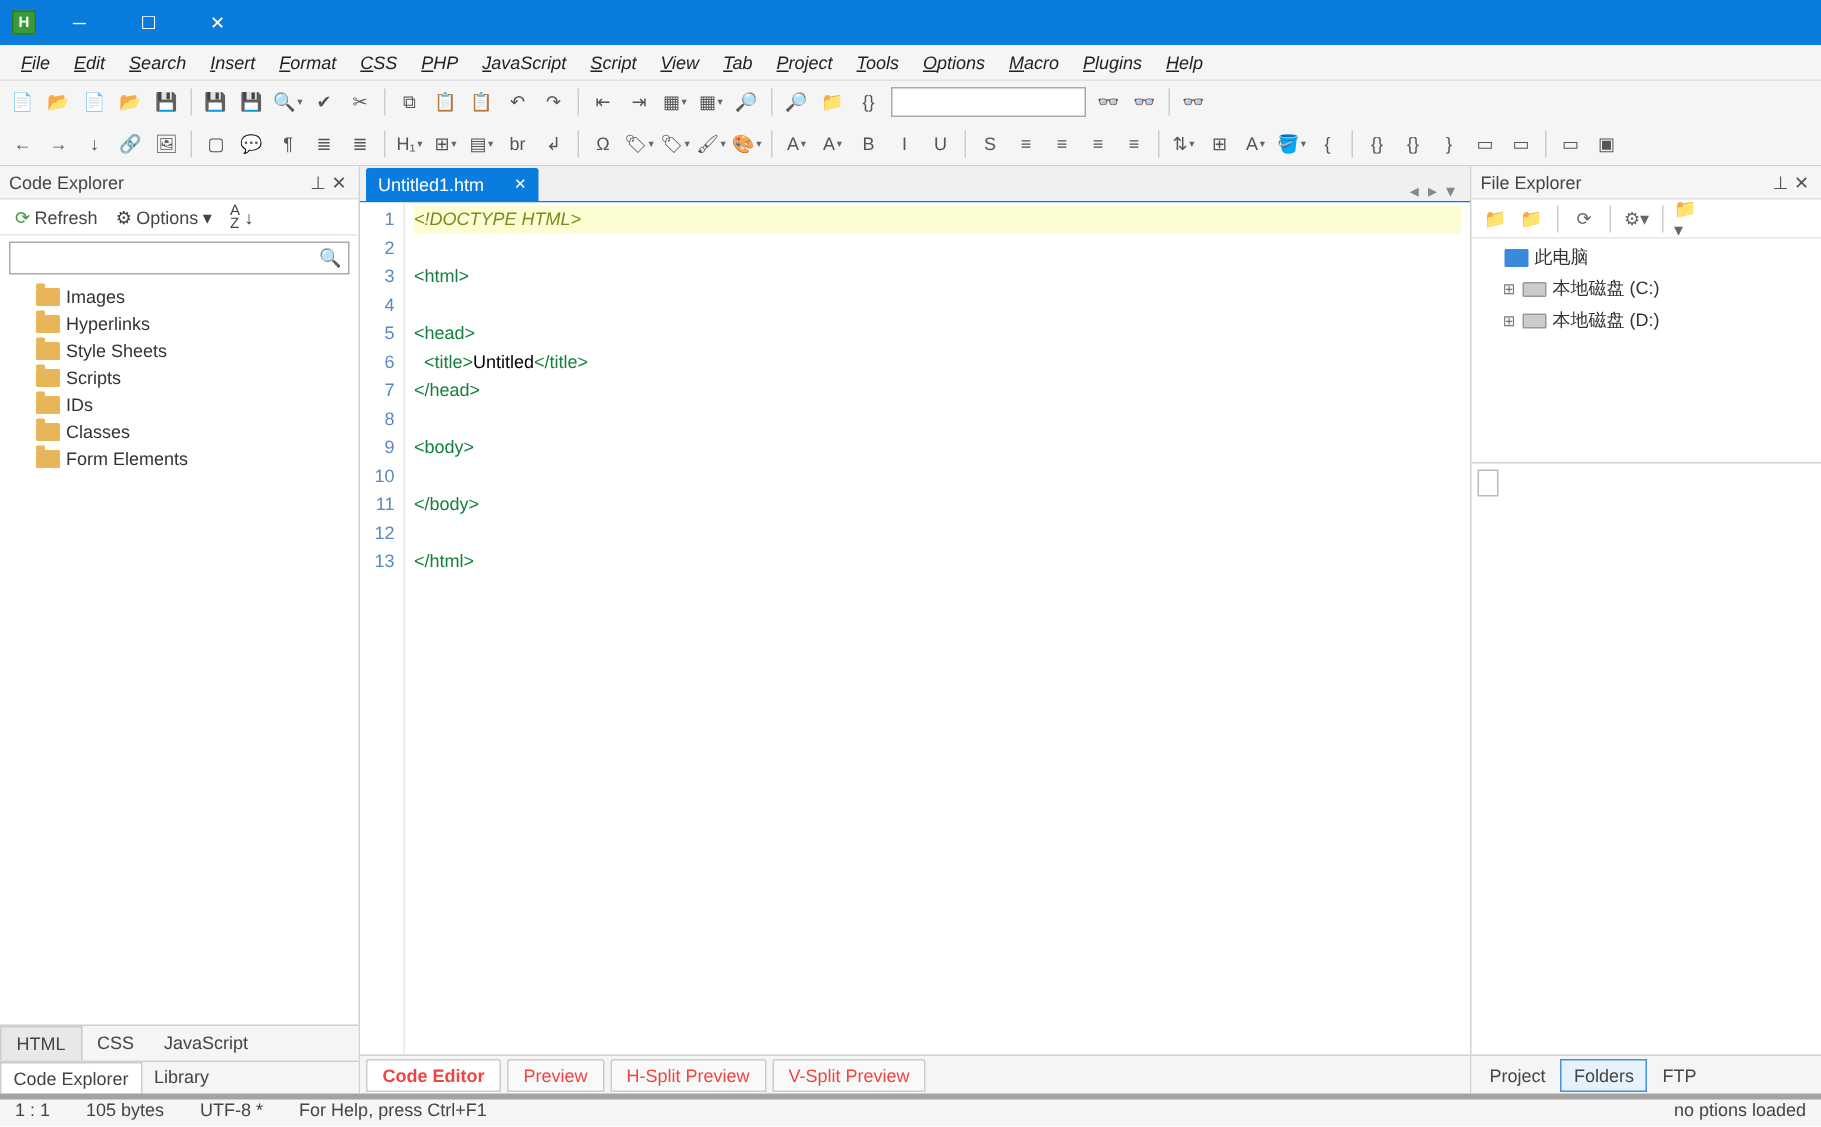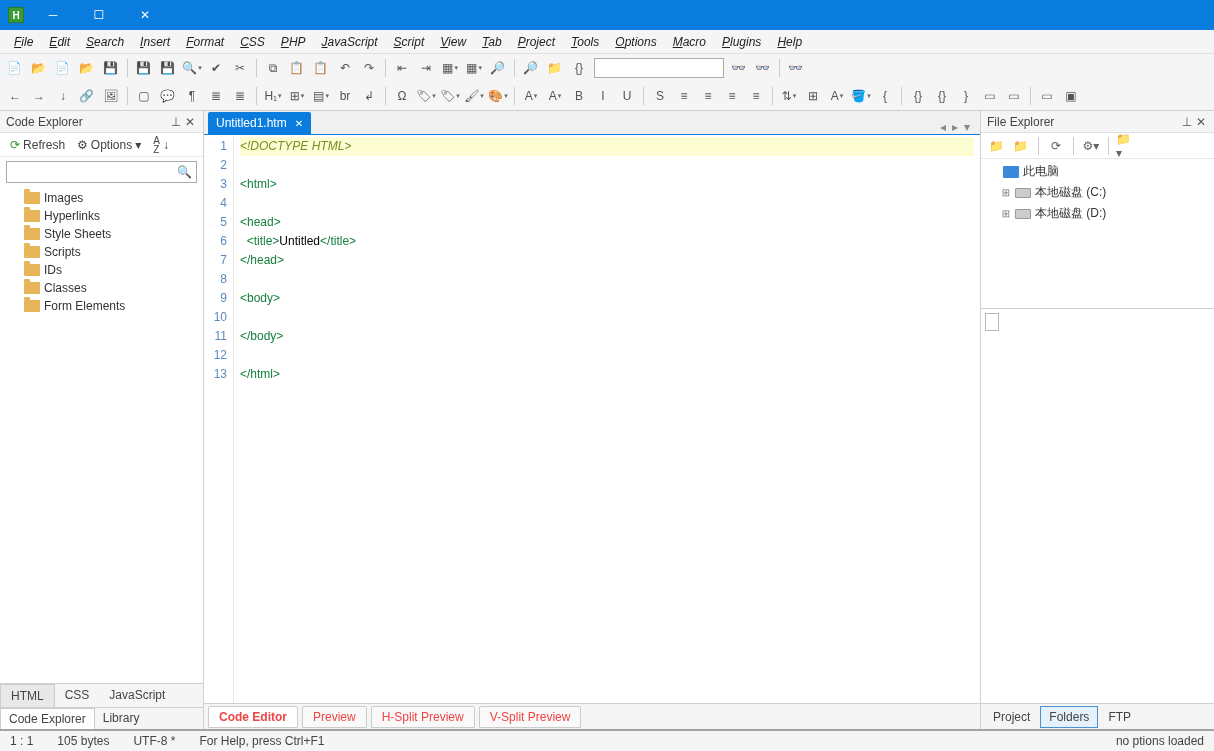--- a/index.html
+++ b/index.html
@@ -22,21 +22,21 @@
 .toolbar-row { height: 28px; display: flex; align-items: center; padding: 0 4px; gap: 2px; flex-wrap: nowrap; overflow: hidden; }
 .tb-btn { width: 22px; height: 22px; display: flex; align-items: center; justify-content: center; border: 1px solid transparent; cursor: pointer; color: #555; border-radius: 2px; }
 .tb-sep { width: 1px; height: 18px; background: #ccc; margin: 0 3px; }
 .tb-btn.dd::after { content: "▾"; font-size: 7px; margin-left: 1px; color: #666; }
 .tb-combo { height: 20px; width: 130px; border: 1px solid #aaa; background: #fff; margin: 0 2px; }
 
 
 .main { flex: 1; display: flex; min-height: 0; }
 
 
-.left-panel { width: 204px; border-right: 1px solid #d0d0d0; display: flex; flex-direction: column; background: #fff; }
+.left-panel { width: 240px; border-right: 1px solid #d0d0d0; display: flex; flex-direction: column; background: #fff; }
 .panel-header { height: 22px; background: #f5f5f5; border-bottom: 1px solid #e0e0e0; display: flex; align-items: center; padding: 0 6px; color: #444; }
 .panel-header .title { flex: 1; }
 .panel-header .pin, .panel-header .close { width: 14px; cursor: pointer; text-align: center; color: #555; }
 .left-toolbar { height: 24px; display: flex; align-items: center; padding: 0 6px; gap: 4px; border-bottom: 1px solid #e8e8e8; }
 .left-toolbar .lbtn { display: flex; align-items: center; gap: 3px; padding: 2px 4px; cursor: pointer; color: #444; }
 .searchbox { margin: 4px 6px; height: 22px; border: 1px solid #aaa; display: flex; align-items: center; padding: 0 4px; }
 .searchbox input { flex: 1; border: none; outline: none; font-size: 12px; }
 .searchbox .sicon { color: #888; }
 .tree { flex: 1; overflow: auto; padding: 2px 4px; }
 .tree-item { display: flex; align-items: center; gap: 4px; padding: 2px 4px 2px 20px; color: #333; cursor: pointer; }
@@ -45,21 +45,21 @@
 .lang-tabs { height: 24px; border-top: 1px solid #d0d0d0; display: flex; background: #f5f5f5; }
 .lang-tab { padding: 4px 10px; cursor: pointer; color: #444; }
 .lang-tab.active { background: #e8e8e8; border: 1px solid #ccc; border-bottom: none; }
 .bottom-tabs { height: 22px; border-top: 1px solid #d0d0d0; display: flex; background: #f5f5f5; }
 .bottom-tab { padding: 3px 8px; cursor: pointer; color: #444; }
 .bottom-tab.active { background: #fff; border: 1px solid #ccc; border-bottom: none; }
 
 
 .editor-panel { flex: 1; display: flex; flex-direction: column; min-width: 0; }
 .editor-tabs { height: 24px; background: #f0f0f0; border-bottom: 1px solid #0a7cde; display: flex; align-items: flex-end; padding: 0 4px; }
-.editor-tab { background: #0a7cde; color: #fff; padding: 4px 8px; display: flex; align-items: center; gap: 8px; border-radius: 2px 2px 0 0; cursor: pointer; font-size: 12px; }
+.editor-tab { background: #0a7cde; color: #fff; padding: 4px 8px; display: flex; align-items: center; gap: 20px; border-radius: 2px 2px 0 0; cursor: pointer; font-size: 12px; }
 .editor-tab .x { font-size: 10px; cursor: pointer; }
 .editor-nav { margin-left: auto; display: flex; gap: 6px; color: #888; padding-right: 6px; }
 .editor-nav span { cursor: pointer; }
 .code-area { flex: 1; display: flex; background: #fff; font-family: Consolas, monospace; font-size: 14px; overflow: auto; }
 .gutter { width: 30px; background: #fff; border-right: 1px solid #e8e8e8; text-align: right; padding: 2px 6px 2px 2px; color: #5a8abf; }
 .gutter .ln { height: 19px; line-height: 19px; }
 .code { flex: 1; padding: 2px 6px; }
 .code .line { height: 19px; line-height: 19px; white-space: pre; }
 .code .line.hl { background: #fdfdd3; }
 .tok-decl { color: #7a8a1e; font-style: italic; }
@@ -79,21 +79,21 @@
 .ft-item .exp { width: 10px; color: #777; font-size: 10px; text-align: center; }
 .ft-item .pc-icon { width: 16px; height: 12px; background: #3a8adb; border-radius: 1px; }
 .ft-item .drive-icon { width: 16px; height: 10px; background: #ccc; border: 1px solid #999; border-radius: 1px; }
 .right-lower { height: 395px; border-top: 1px solid #d0d0d0; padding: 4px; }
 .right-lower .doc-icon { width: 14px; height: 18px; border: 1px solid #bbb; background: #fff; }
 .right-bottom-tabs { height: 26px; border-top: 1px solid #d0d0d0; display: flex; align-items: center; background: #f5f5f5; padding: 0 4px; gap: 2px; }
 .rtab { padding: 3px 8px; cursor: pointer; color: #444; }
 .rtab.active { border: 1px solid #4a90d9; background: #e5f1fb; }
 
 
-.statusbar { height: 22px; background: #f5f5f5; border-top: 2px solid #a3a3a3; display: flex; align-items: center; padding: 0 10px; color: #444; gap: 24px; }
+.statusbar { height: 22px; background: #f5f5f5; border-top: 4px solid #a3a3a3; display: flex; align-items: flex-start; padding: 0 10px; color: #444; gap: 24px; }
 .statusbar .spacer { flex: 1; }
 
 
 .ic-green { color: #3a9a3a; }
 .ic-orange { color: #d68a2a; }
 </style>
 </head>
 <body>
 
 <div class="titlebar">

